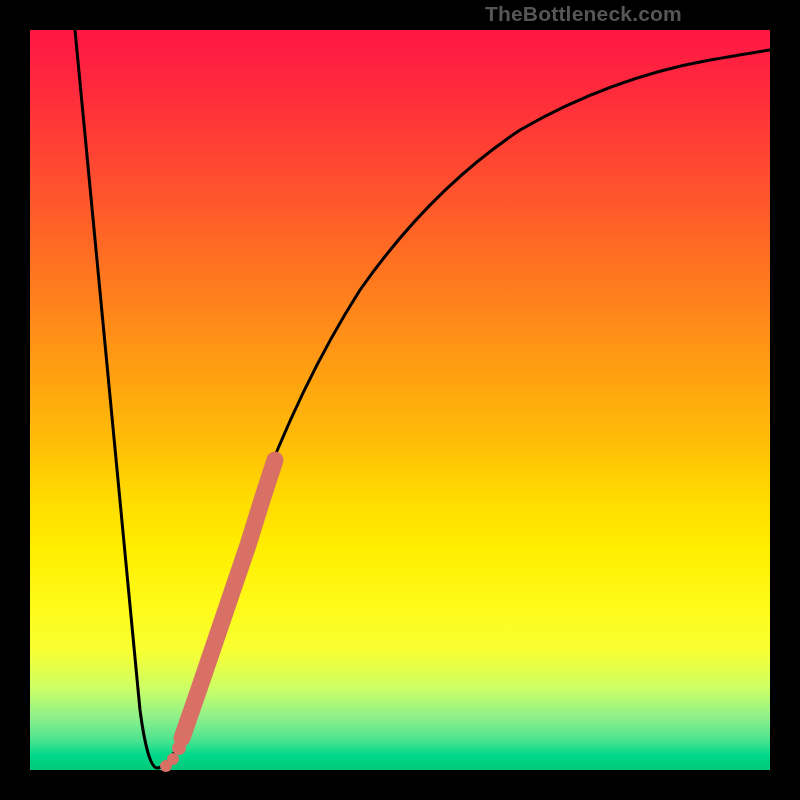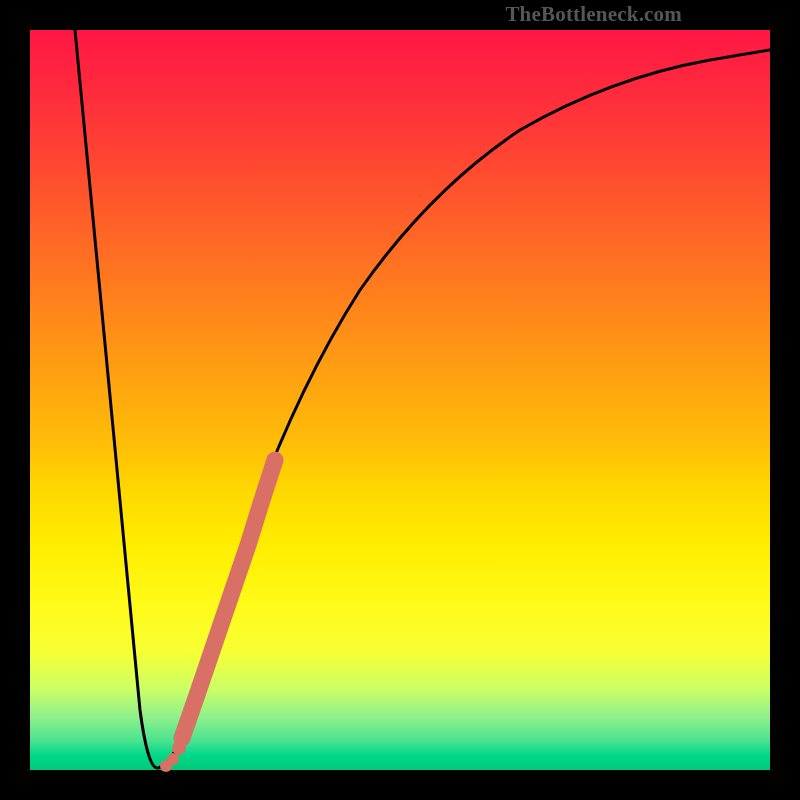--- a/index.html
+++ b/index.html
@@ -9,21 +9,20 @@
     height: 800px;
     background: #000;
     overflow: hidden;
     font-family: Arial, Helvetica, sans-serif;
   }
   .frame {
     position: relative;
     width: 688px;
     height: 800px;
     background: #000;
-    font-family: Liberation Serif, serif;
   }
   .watermark {
     position: absolute;
     top: 2px;
     right: 6px;
     font-size: 21px;
     font-weight: 600;
     color: #565656;
     letter-spacing: 0.2px;
     user-select: none;

